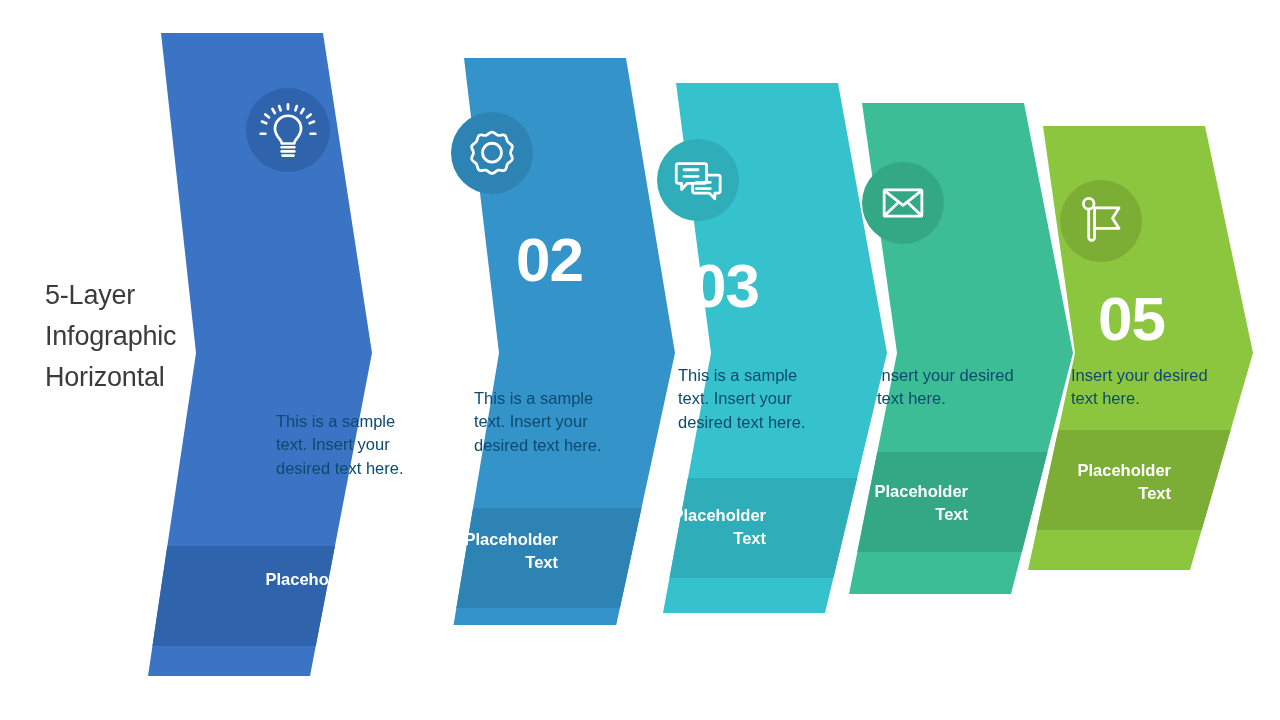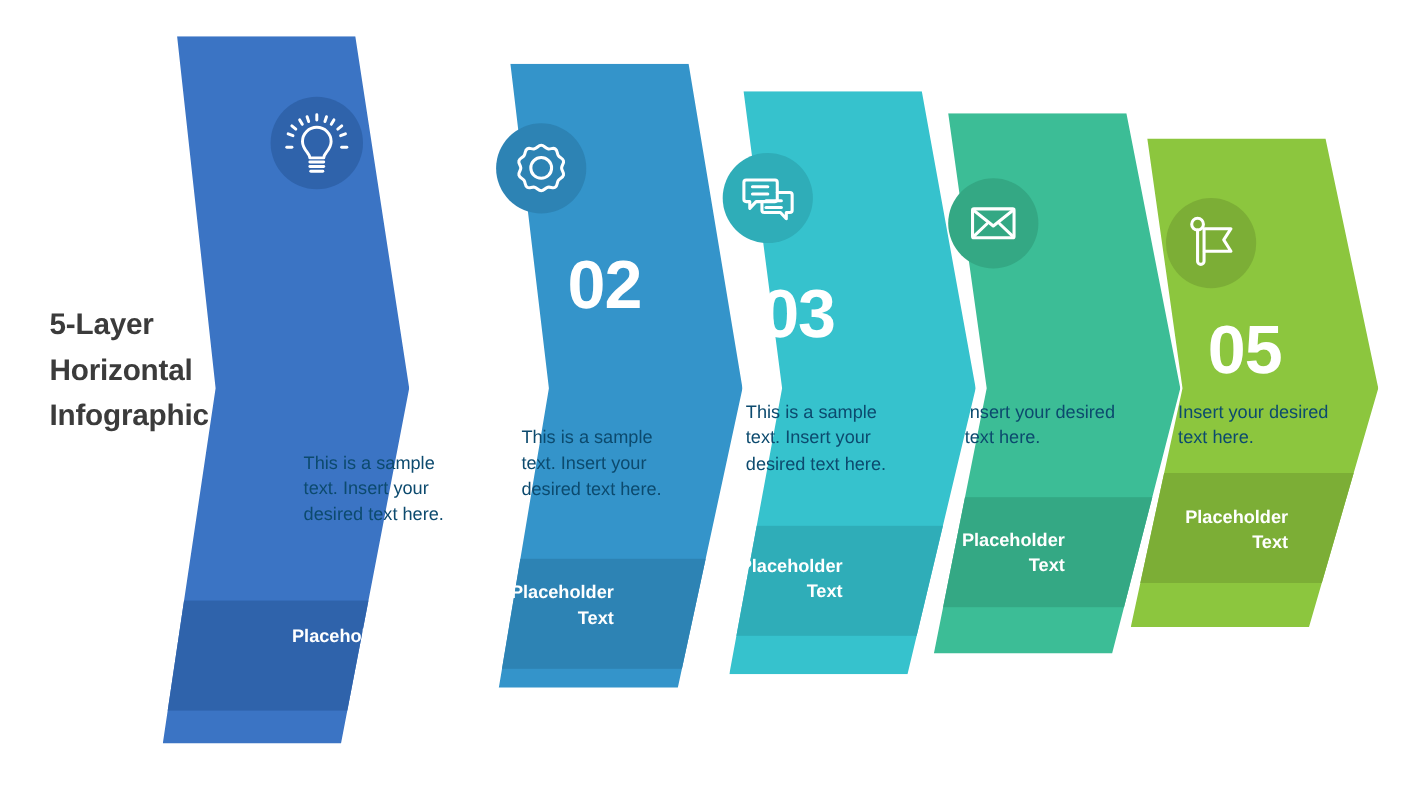--- a/index.html
+++ b/index.html
@@ -24,21 +24,21 @@
   
   #title-block {
     position: absolute;
     left: 45px;
     top: 275px;
     width: 200px;
     font-family: "Liberation Sans", sans-serif;
     font-size: 27px;
     line-height: 1.52;
     color: #3b3b3b;
-    font-weight: 700;
+    font-weight: 400;
     letter-spacing: -0.2px;
   }
 
   
   .panel {
     position: absolute;
     top: 0;
     left: 0;
     width: 1280px;
     height: 720px;
@@ -101,22 +101,22 @@
     text-align: right;
   }
 </style>
 </head>
 <body>
 
 <div id="stage">
 
   <div id="title-block">
     <div>5-Layer</div>
+    <div>Infographic</div>
     <div>Horizontal</div>
-    <div>Infographic</div>
   </div>
 
   <div class="panel">
     <svg viewBox="0 0 1280 720" xmlns="http://www.w3.org/2000/svg">
       <defs>
         <clipPath id="clip5">
           <polygon points="1043,126 1205,126 1253,353 1190,570 1028,570 1075,353"></polygon>
         </clipPath>
       </defs>
       <g clip-path="url(#clip5)">

